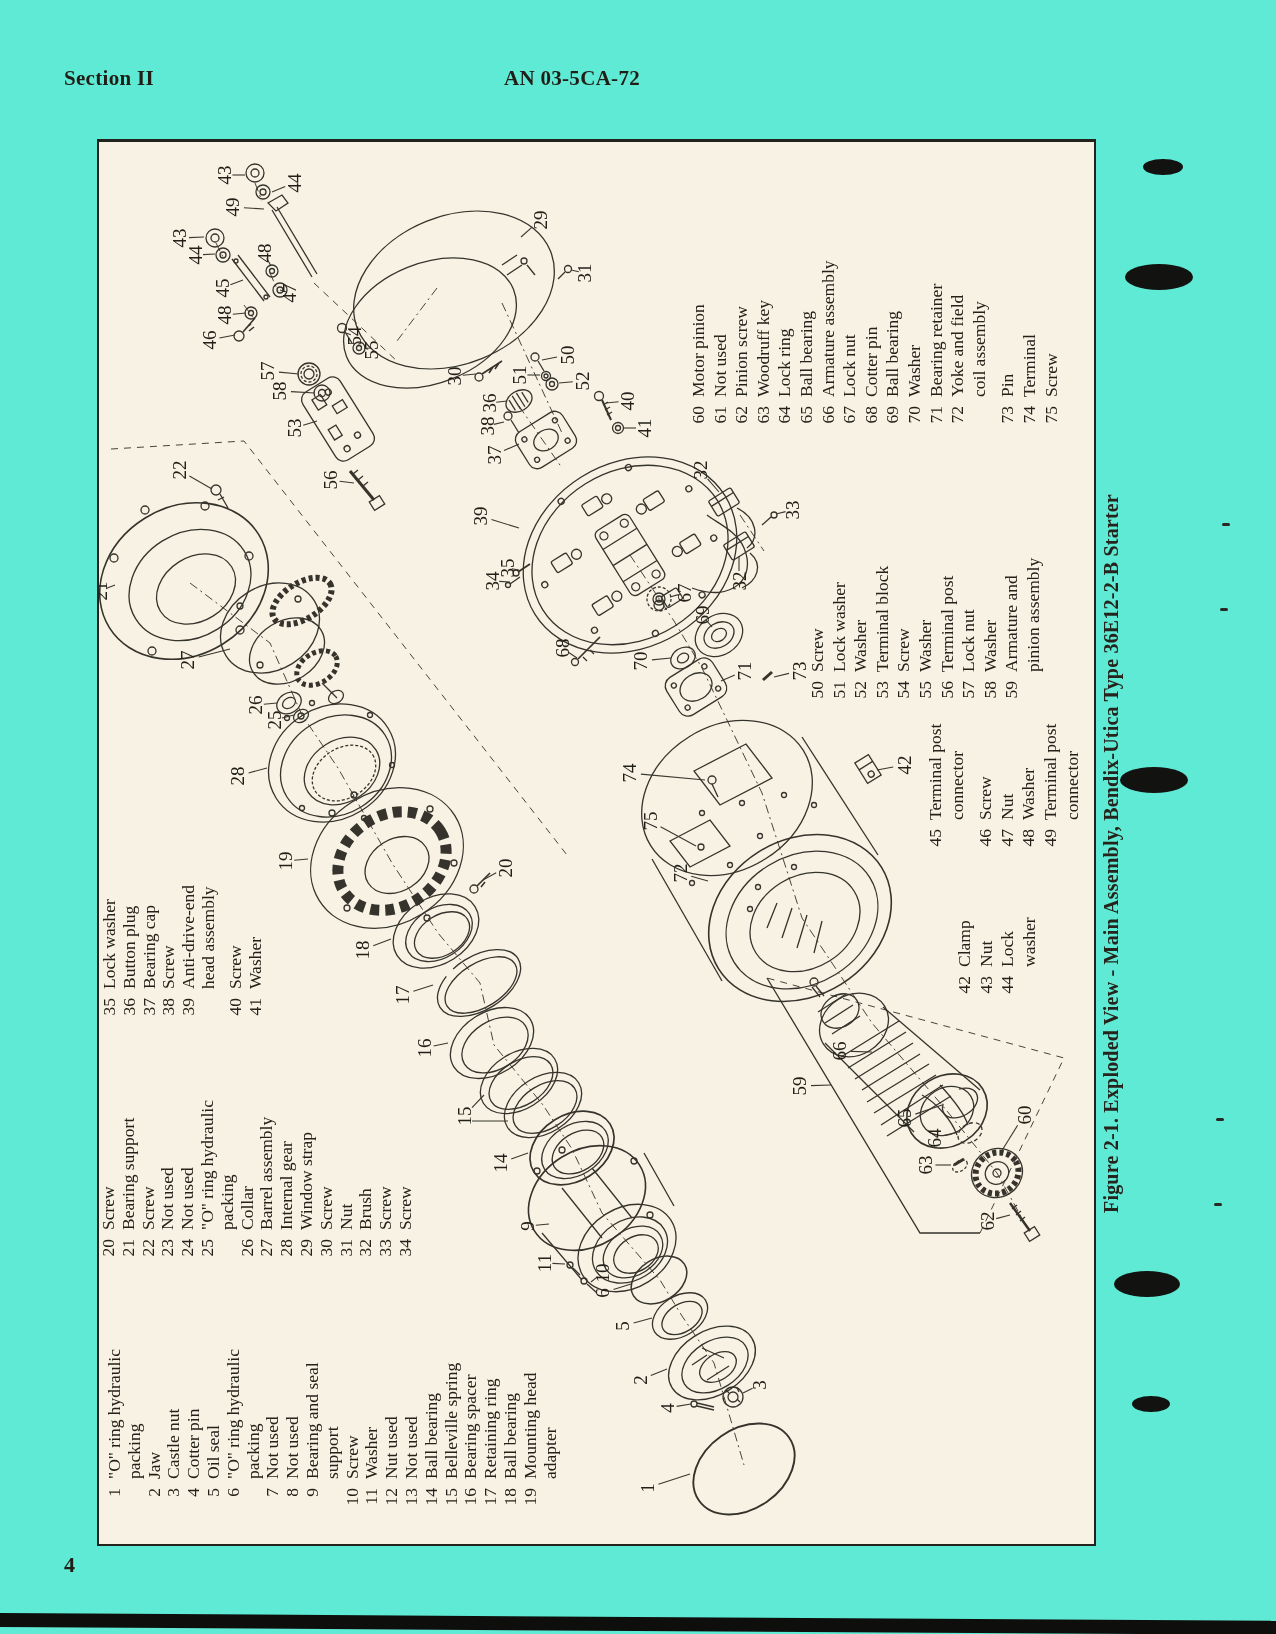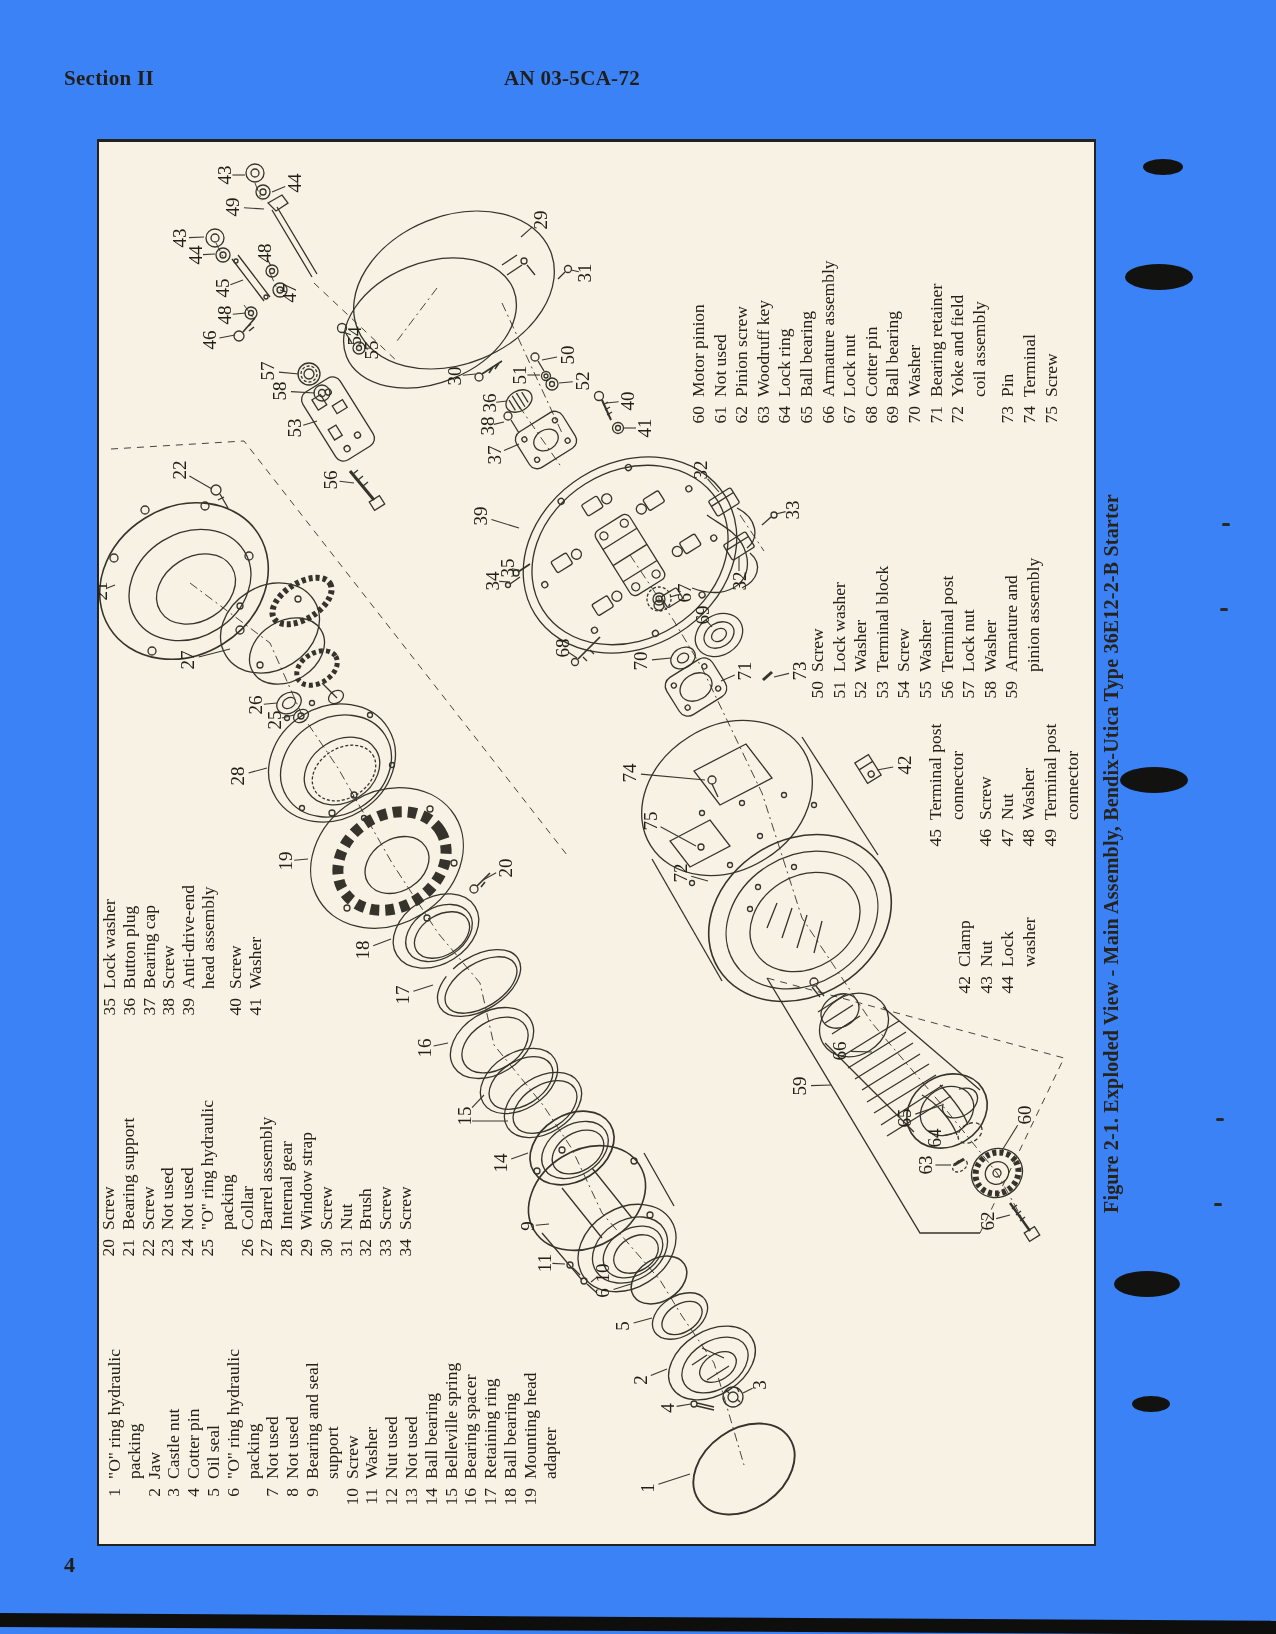--- a/index.html
+++ b/index.html
@@ -1,17 +1,17 @@
 <!DOCTYPE html>
 <html><head>
 <meta charset="utf-8">
 <style>
   html,body{margin:0;padding:0;}
   body{width:1276px;height:1634px;position:relative;background:#efe9d6;font-family:"Liberation Serif",serif;overflow:hidden;}
-  .page{position:absolute;inset:0;background:#3b82f6;color:#211e18;}
+  .page{position:absolute;inset:0;background:#5eead4;color:#211e18;}
   .hdr{position:absolute;font-size:21px;font-weight:bold;letter-spacing:.3px;}
   .figure-box{position:absolute;left:97px;top:139px;width:995px;height:1402px;border:2px solid #24221d;border-top-width:3px;background:#f7f2e3;}
   .figure-box svg{position:absolute;left:0;top:0;width:100%;height:100%;}
   .rot-layer{position:absolute;left:0;top:0;width:1401px;height:995px;transform-origin:0 0;transform:rotate(-90deg) translateX(-1401px);}
   .plist{position:absolute;font-size:17.5px;color:#24211a;}
   .lh20 .pl-row{line-height:19.8px;}
   .lh22 .pl-row{line-height:21.6px;}
   .pl-row{display:flex;}
   .pl-row.gap{margin-top:7px;}
   .pl-num{width:27px;text-align:right;margin-right:9px;flex:none;}

